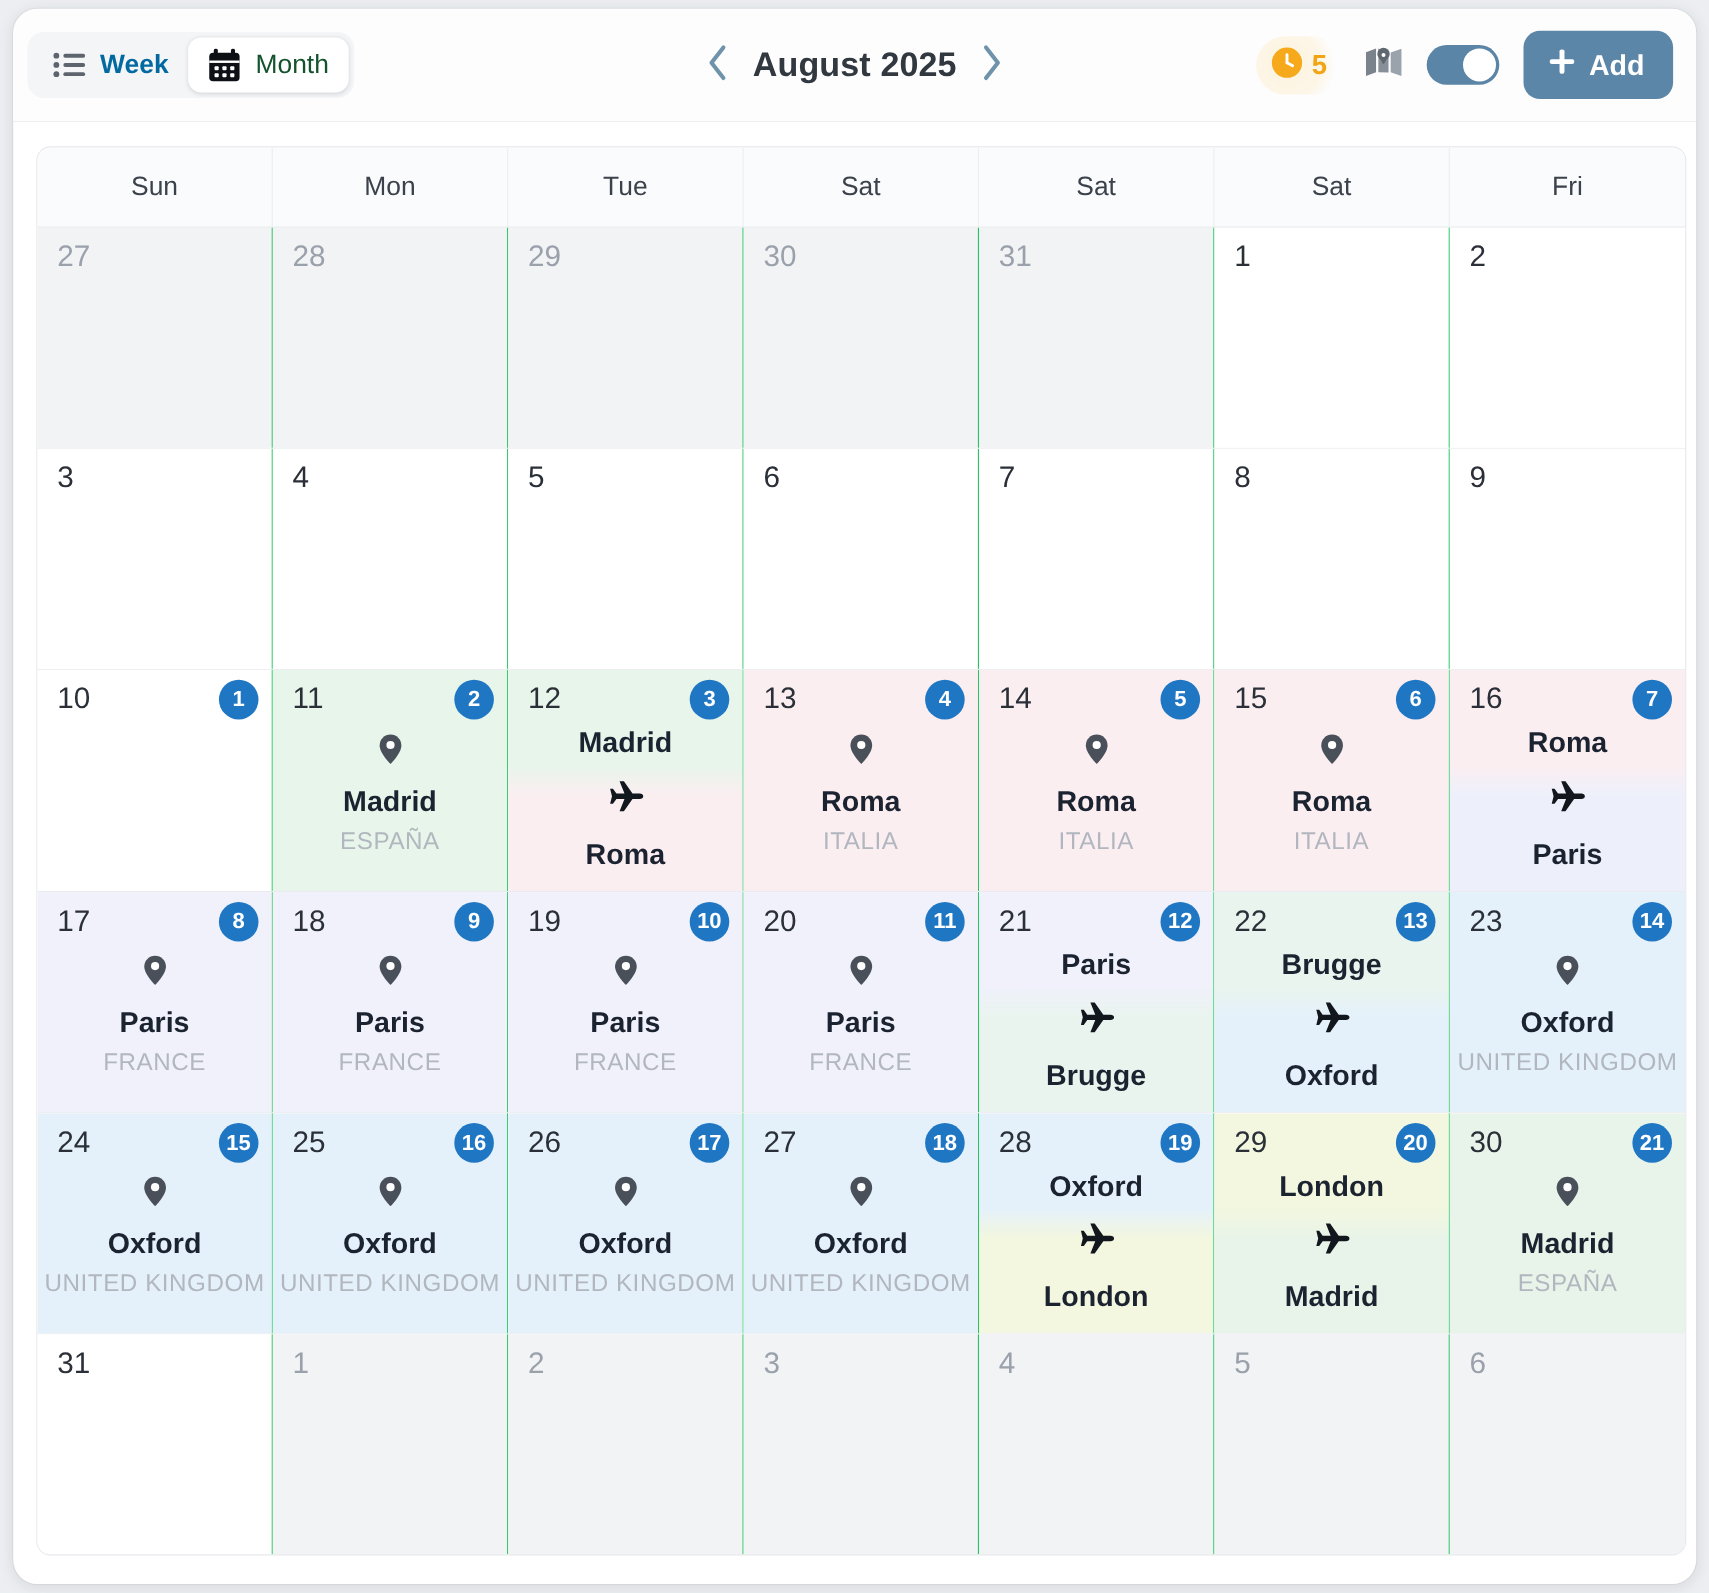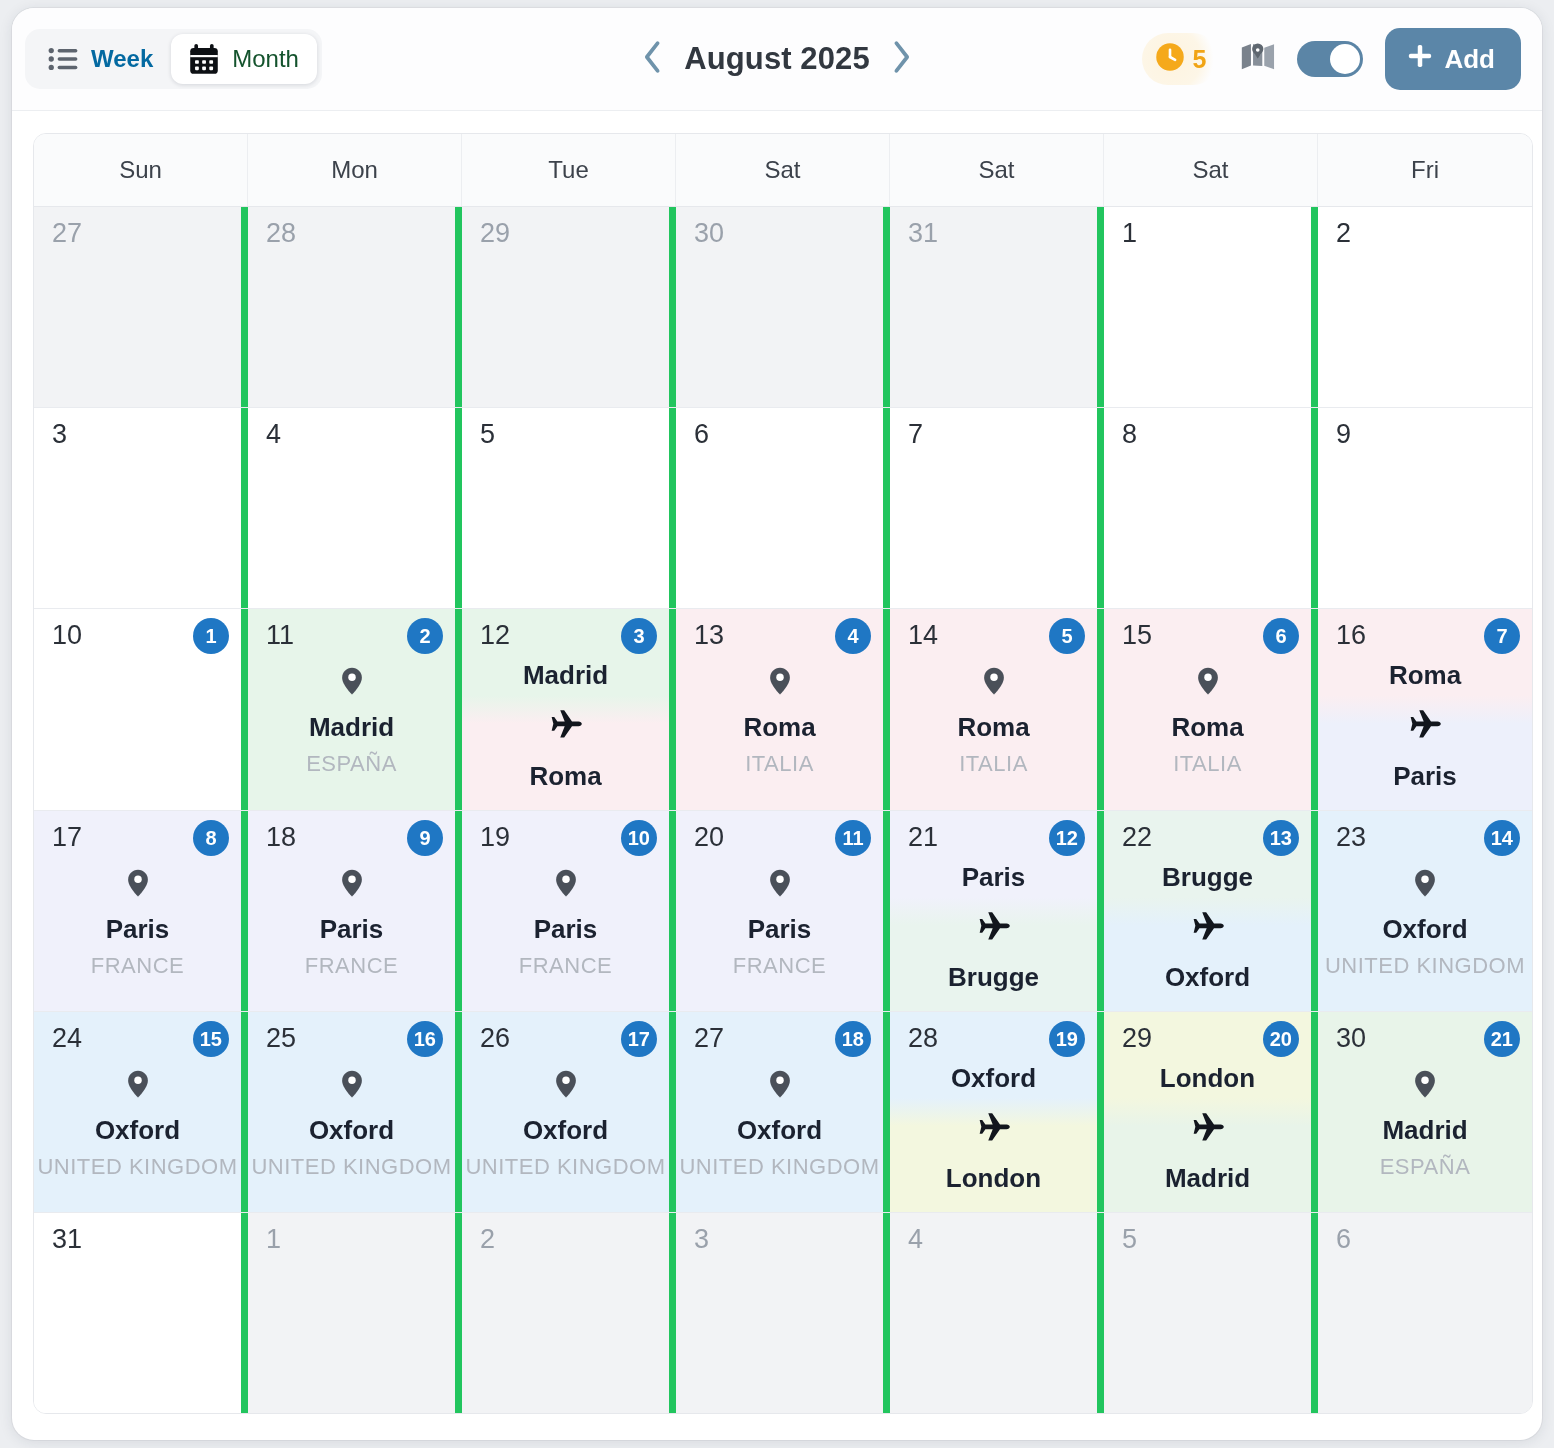--- a/index.html
+++ b/index.html
@@ -185,21 +185,21 @@
     flex: 1;
     display: grid;
     grid-template-columns: repeat(7, 1fr);
     border-bottom: 1px solid #e9ebef;
     min-height: 0;
   }
   .week:last-child { border-bottom: none; }
 
   .cell {
     position: relative;
-    border-right: 7px solid #22c55e;
+    border-right: 1px solid #22c55e;
     overflow: hidden;
     cursor: pointer;
     display: flex;
     flex-direction: column;
     align-items: center;
     background: #ffffff;
   }
   .cell:last-child { border-right: none; }
   .cell.out { background: #f2f3f5; }
 

